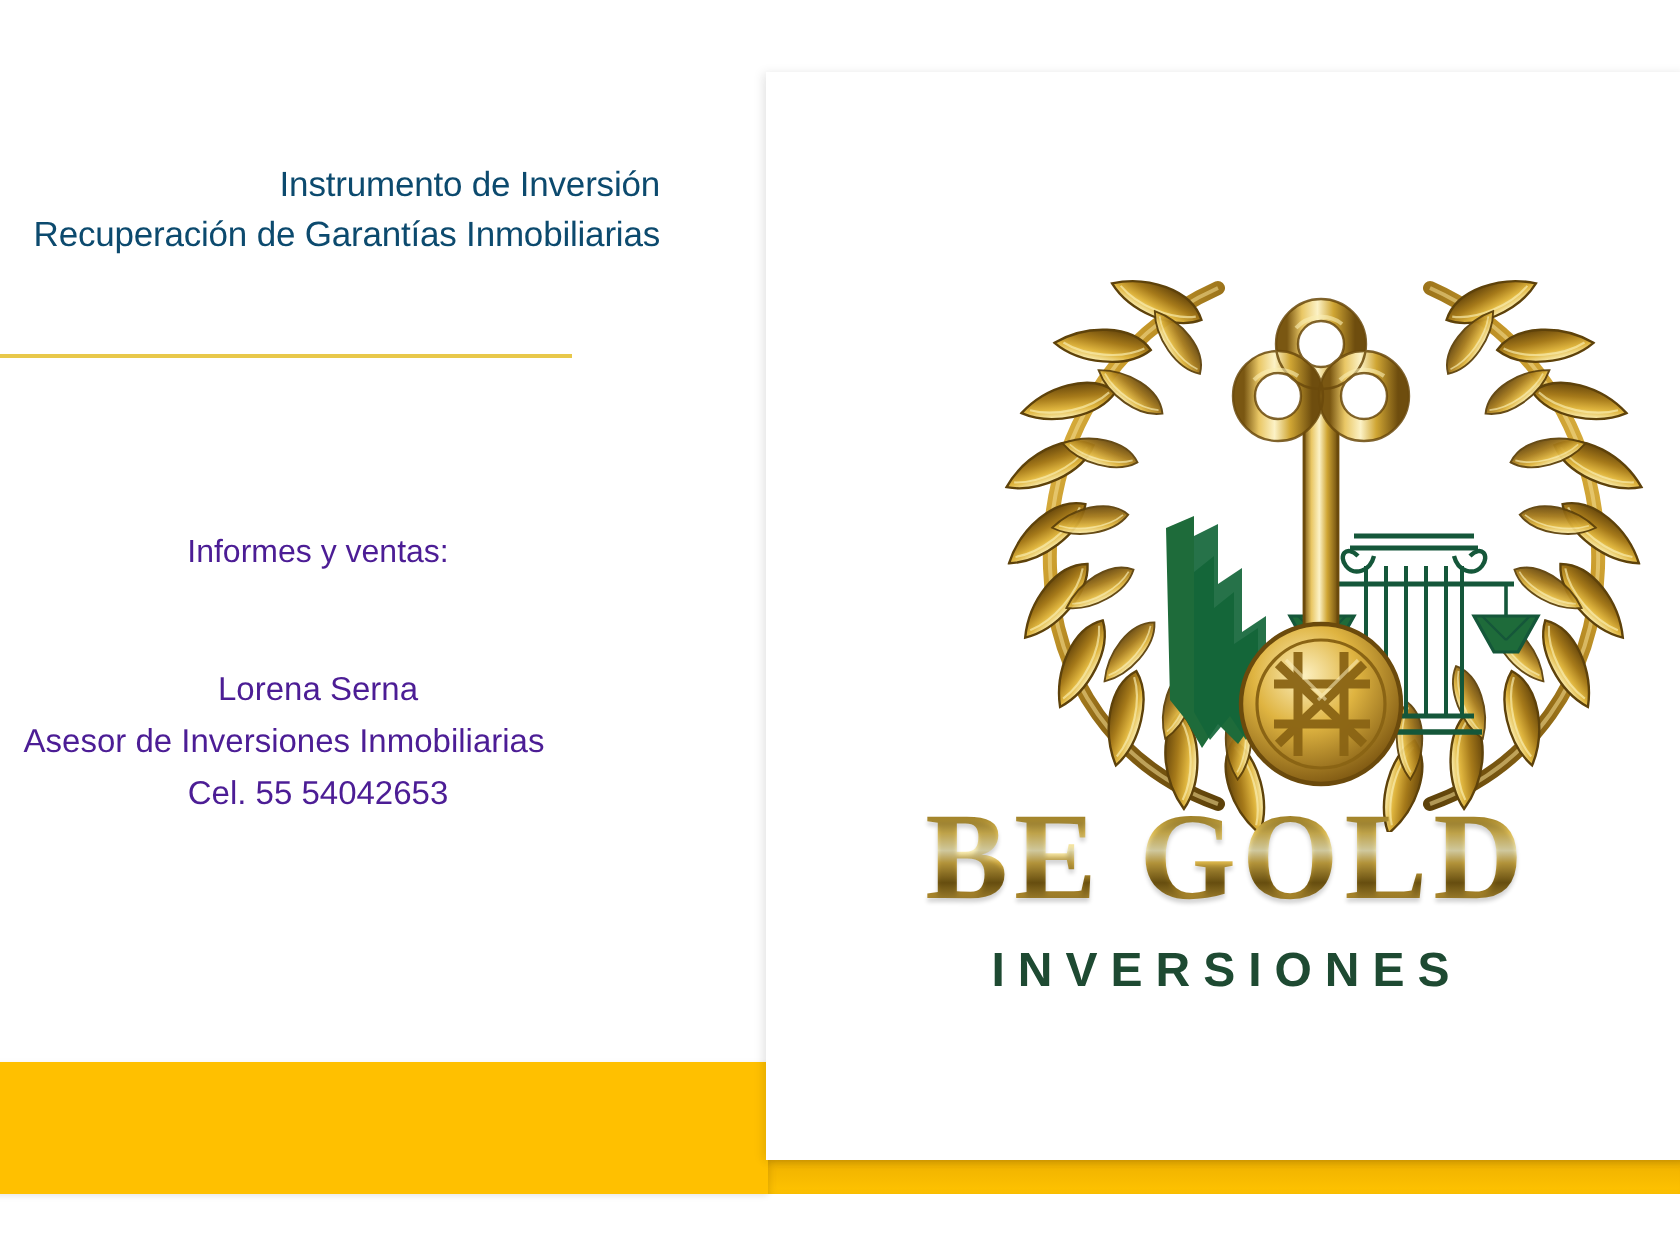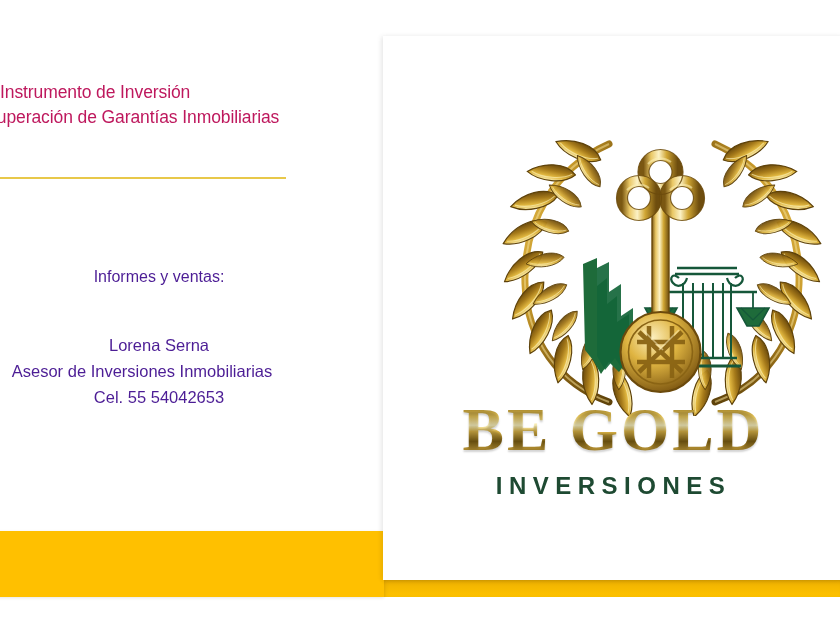--- a/index.html
+++ b/index.html
@@ -53,24 +53,24 @@
     box-shadow: -2px 0 5px rgba(0,0,0,0.07), 0 2px 5px rgba(0,0,0,0.05);
     z-index: 5;
   }
 
   
   .headline {
     position: absolute;
     left: 0px;
     top: 80px;
     width: 330px;
-    color: #be185d;
+    color: #0c4a6e;
     font-size: 17.5px;
     line-height: 25px;
-    text-align: left;
+    text-align: right;
     letter-spacing: -0.1px;
     white-space: nowrap;
   }
   .headline .l1 { display: block; }
   .headline .l2 { display: block; margin-left: -34px; }
 
   .gold-rule {
     position: absolute;
     left: 0px;
     top: 177px;

